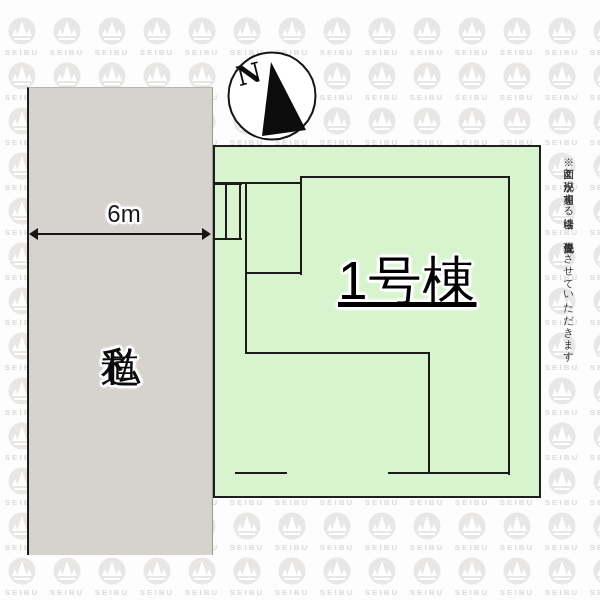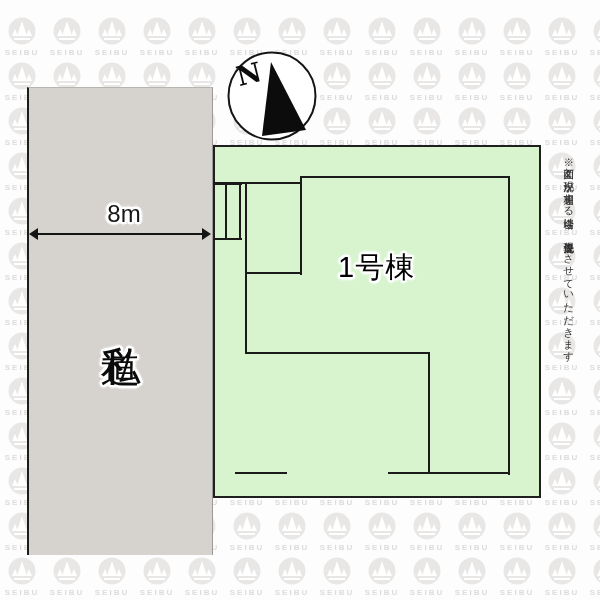--- a/index.html
+++ b/index.html
@@ -24,22 +24,22 @@
   .seg{position:absolute;background:#1b1b1b;z-index:3;}
   .halo{
     text-shadow:
       -2px -2px 0 #fff,-2px 0 0 #fff,-2px 2px 0 #fff,
       0 -2px 0 #fff,0 2px 0 #fff,
       2px -2px 0 #fff,2px 0 0 #fff,2px 2px 0 #fff,
       -3px 0 2px #fff,3px 0 2px #fff,0 -3px 2px #fff,0 3px 2px #fff;
   }
   .building-label{
     position:absolute;left:338px;top:252px;width:134px;z-index:4;
-    font-size:29px;line-height:1.1;color:#000;
-    white-space:nowrap;letter-spacing:1px;
+    font-size:53px;line-height:1.1;color:#000;
+    white-space:nowrap;letter-spacing:1px;text-decoration:underline;
   }
   .road-label{
     position:absolute;left:101px;top:314px;z-index:4;
     writing-mode:vertical-rl;text-orientation:upright;
     font-size:40px;letter-spacing:3px;color:#0b0b0b;line-height:1;
   }
   .dim-label{
     position:absolute;left:84px;top:200px;width:80px;z-index:4;
     font-size:24px;color:#161616;text-align:center;
   }
@@ -1631,21 +1631,21 @@
       <polygon points="607,606 602,621 612,621" fill="#ffffff"></polygon>
       <polygon points="600,614 597,621 603,621" fill="#ffffff"></polygon>
       <polygon points="614,614 611,621 617,621" fill="#ffffff"></polygon>
       <rect x="599" y="623" width="16" height="2" fill="#ffffff"></rect>
       <text x="607" y="640" font-size="8" font-weight="bold" text-anchor="middle" letter-spacing="2" fill="#dedcda">SEIBU</text>
     </g>
   </svg>
 
 <div class="road"></div>
 
-<div class="dim-label halo">8m</div>
+<div class="dim-label halo">6m</div>
 <div class="dim-arrow">
   <div class="head-l"></div>
   <div class="line"></div>
   <div class="head-r"></div>
 </div>
 
 <div class="road-label halo">私道</div>
 
 <div class="plot"></div>
 

